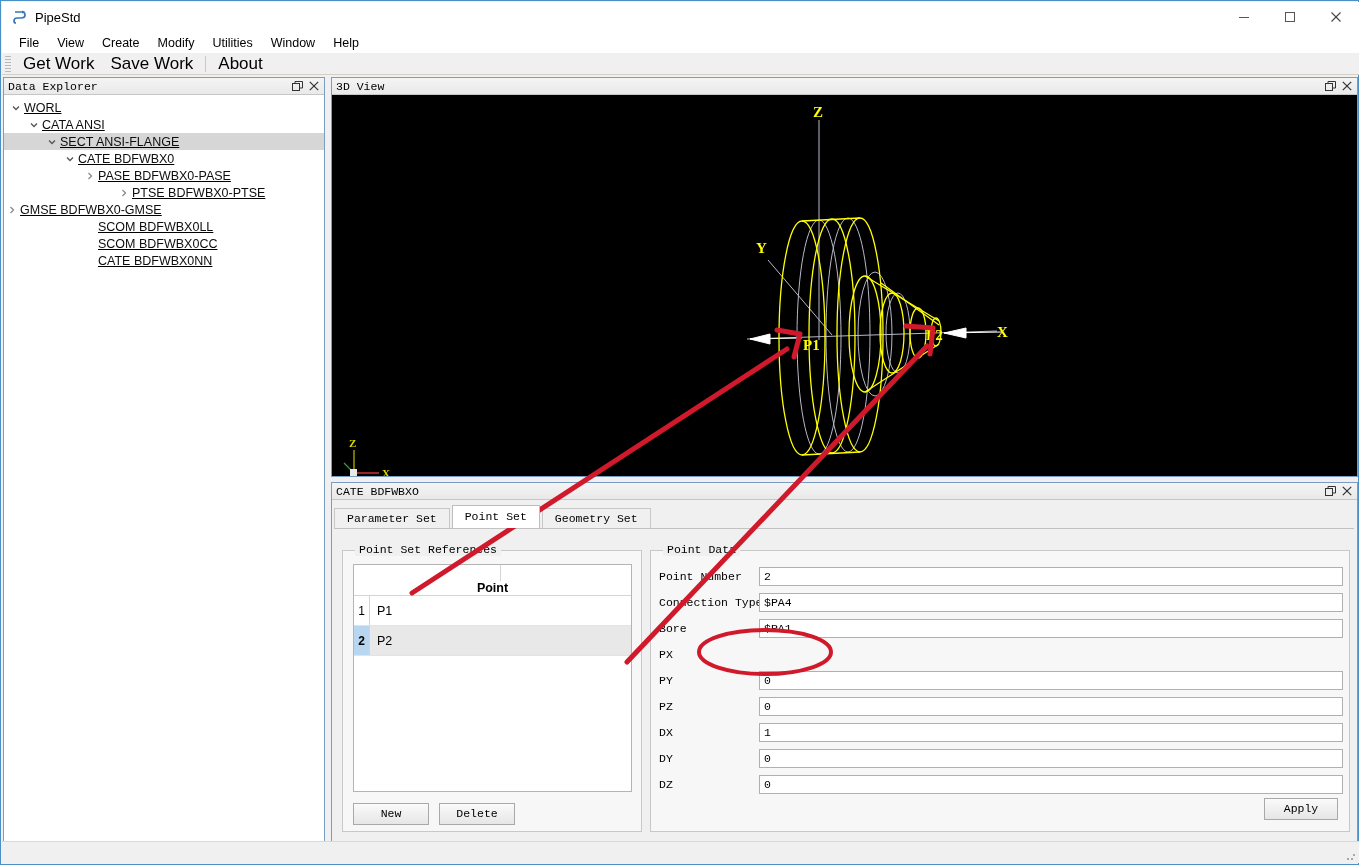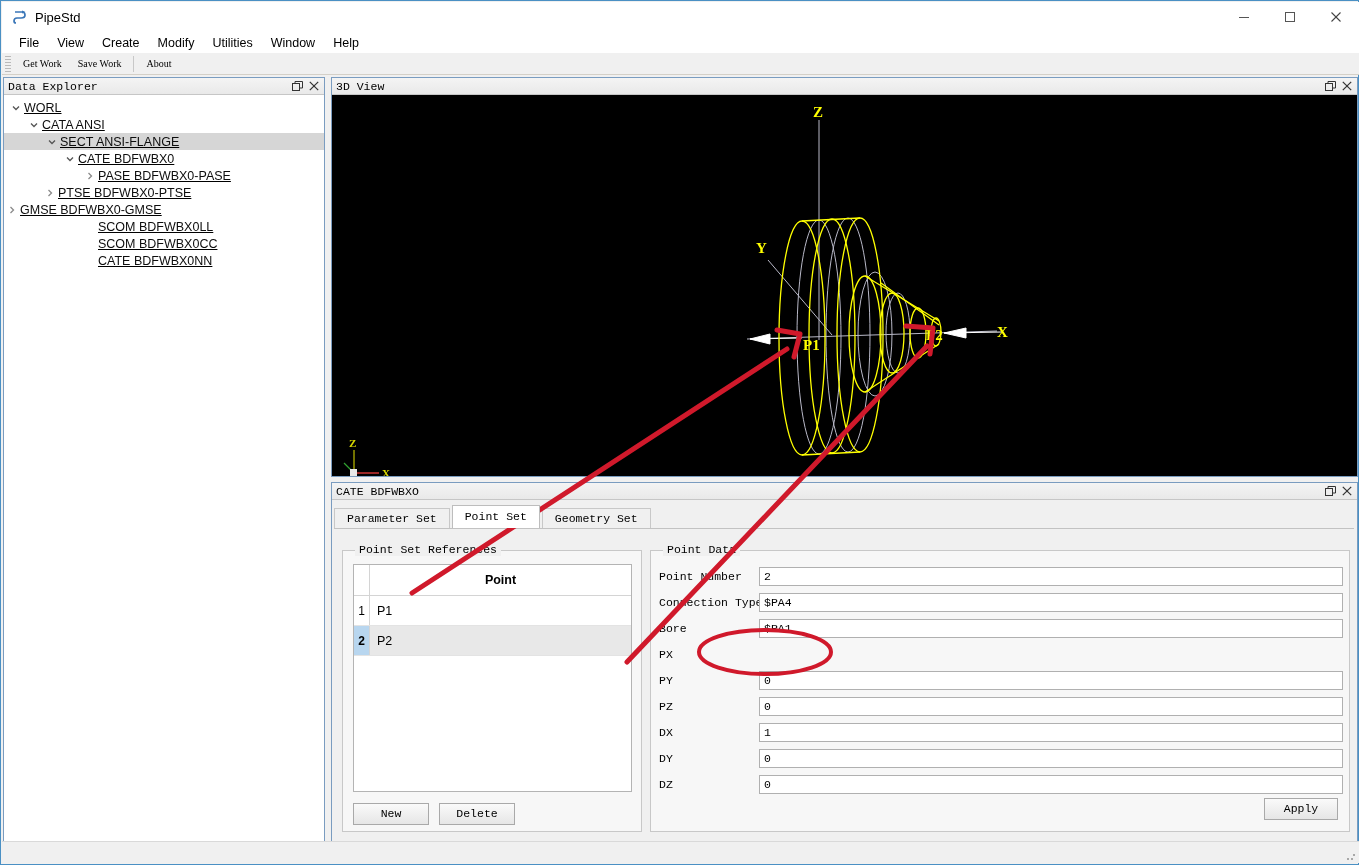--- a/index.html
+++ b/index.html
@@ -90,22 +90,22 @@
     display: flex;
     align-items: center;
     box-sizing: border-box;
   }
   #tb-grip {
     width: 6px; height: 16px;
     margin-left: 3px; margin-right: 4px;
     background-image: repeating-linear-gradient(to bottom, #b9b9b9 0 1px, transparent 1px 3px);
   }
   .tool-btn {
-    font-family: Liberation Serif, serif;
-    font-size: 10px;
+    font-family: Liberation Sans, sans-serif;
+    font-size: 17px;
     color: #000;
     padding: 2px 8px;
     white-space: nowrap;
   }
   .tb-sep {
     width: 1px; height: 16px;
     background: #c8c8c8;
     margin: 0 4px;
   }
 
@@ -270,20 +270,21 @@
     background: #ffffff;
     border: 1px solid #b4b4b4;
     box-sizing: border-box;
     overflow: hidden;
   }
   #ref-head {
     height: 30px;
     display: flex;
     align-items: center;
     border-bottom: 1px solid #d4d4d4;
+    flex-direction: column;
   }
   #ref-head .corner {
     width: 16px; height: 30px;
     border-right: 1px solid #d4d4d4;
     box-sizing: border-box;
   }
   #ref-head .col-title {
     flex: 1;
     text-align: center;
     font-family: "Liberation Sans", sans-serif;
@@ -498,21 +499,21 @@
         <span class="tree-label">CATE BDFWBX0</span>
       </div>
       <div class="tree-row" style="padding-left:78px">
         <span class="tree-arrow">
           <svg width="10" height="10" viewBox="0 0 10 10">
               <polyline points="3.5,2 6.5,5 3.5,8" fill="none" stroke="#8a8a8a" stroke-width="1.3"></polyline>
             </svg>
         </span>
         <span class="tree-label">PASE BDFWBX0-PASE</span>
       </div>
-      <div class="tree-row" style="padding-left:38px">
+      <div class="tree-row" style="padding-left:112px">
         <span class="tree-arrow">
           <svg width="10" height="10" viewBox="0 0 10 10">
               <polyline points="3.5,2 6.5,5 3.5,8" fill="none" stroke="#8a8a8a" stroke-width="1.3"></polyline>
             </svg>
         </span>
         <span class="tree-label">PTSE BDFWBX0-PTSE</span>
       </div>
       <div class="tree-row" style="">
         <span class="tree-arrow">
           <svg width="10" height="10" viewBox="0 0 10 10">

